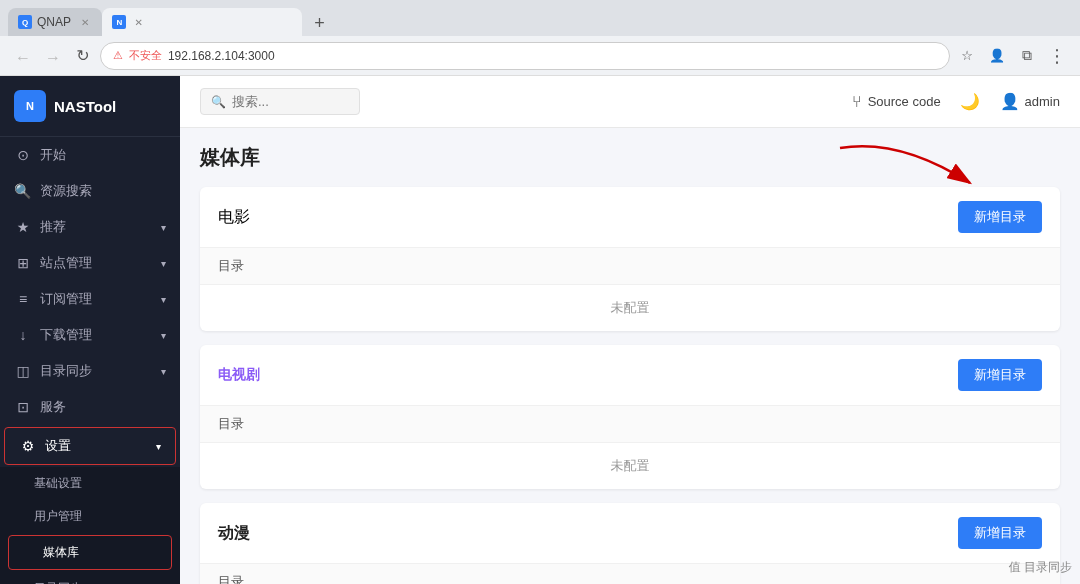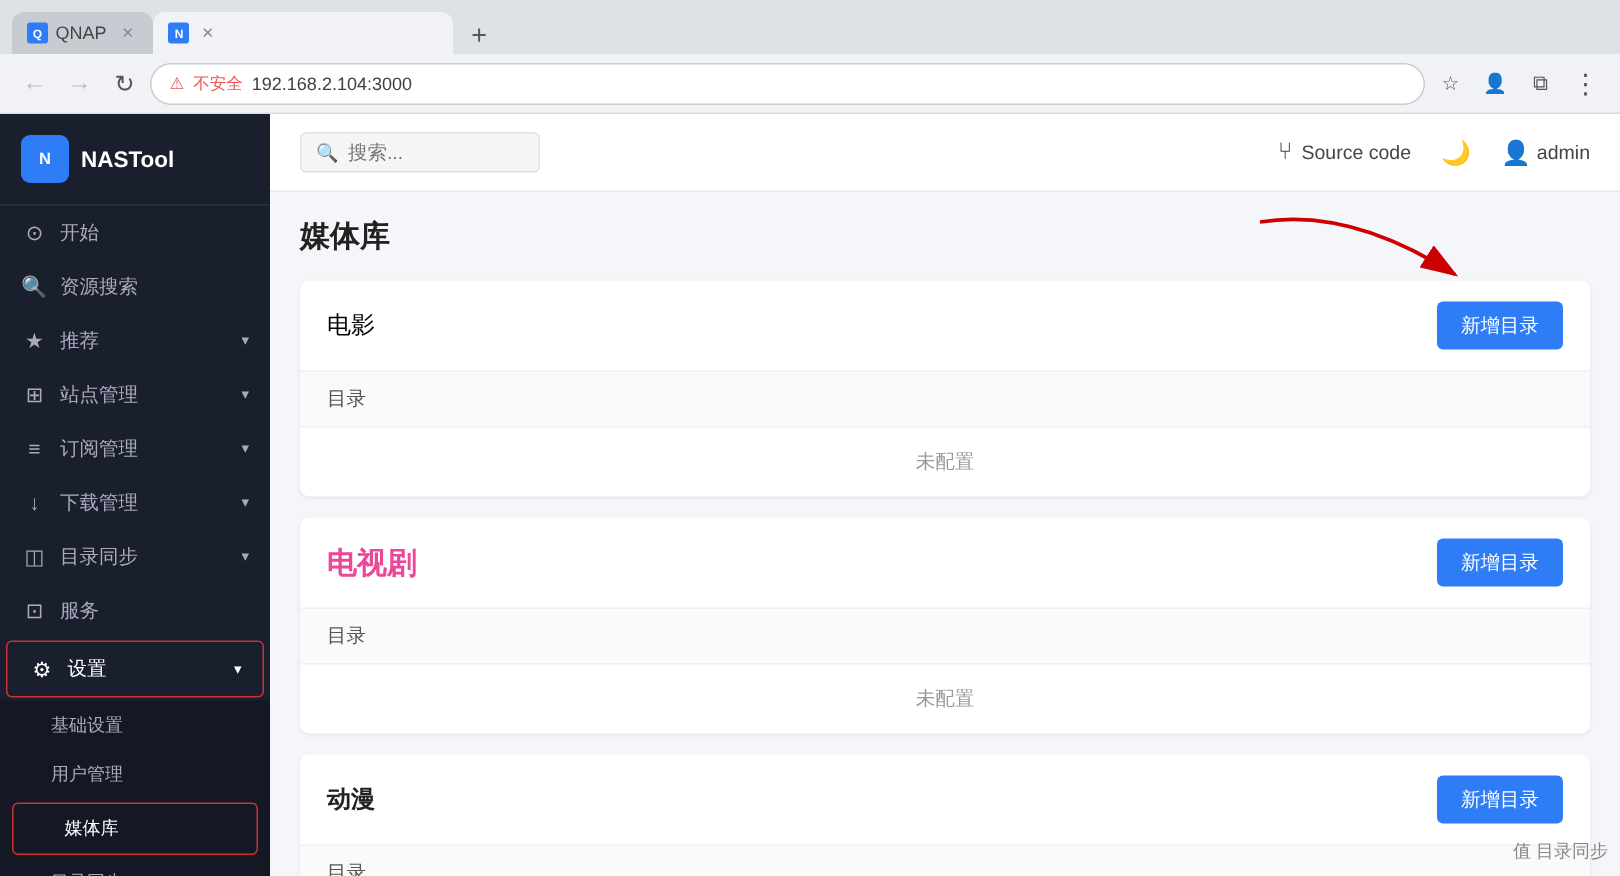--- a/index.html
+++ b/index.html
@@ -151,21 +151,21 @@
         <div style="padding:9px 18px;background:#fafafa;border-bottom:1px solid #f0f0f0;font-size:13px;color:#555;">
           <span>目录</span>
         </div>
         <div style="padding:14px 18px;text-align:center;color:#999;font-size:13px;">
           <span>未配置</span>
         </div>
       </div>
 
       <div style="background:white;border-radius:6px;margin-bottom:14px;overflow:hidden;box-shadow:0 1px 3px rgba(0,0,0,0.08);">
         <div style="display:flex;align-items:center;justify-content:space-between;padding:14px 18px;border-bottom:1px solid #f0f0f0;">
-          <span style="font-size:20px;font-weight:600;color:#ec4899;">电视剧</span>
+          <span style="font-size:14px;font-weight:600;color:#8b5cf6;">电视剧</span>
           <button style="background:#2e7df7;color:white;border:none;border-radius:4px;padding:7px 16px;font-size:13px;cursor:pointer;">新增目录</button>
         </div>
         <div style="padding:9px 18px;background:#fafafa;border-bottom:1px solid #f0f0f0;font-size:13px;color:#555;">
           <span>目录</span>
         </div>
         <div style="padding:14px 18px;text-align:center;color:#999;font-size:13px;">
           <span>未配置</span>
         </div>
       </div>
 

